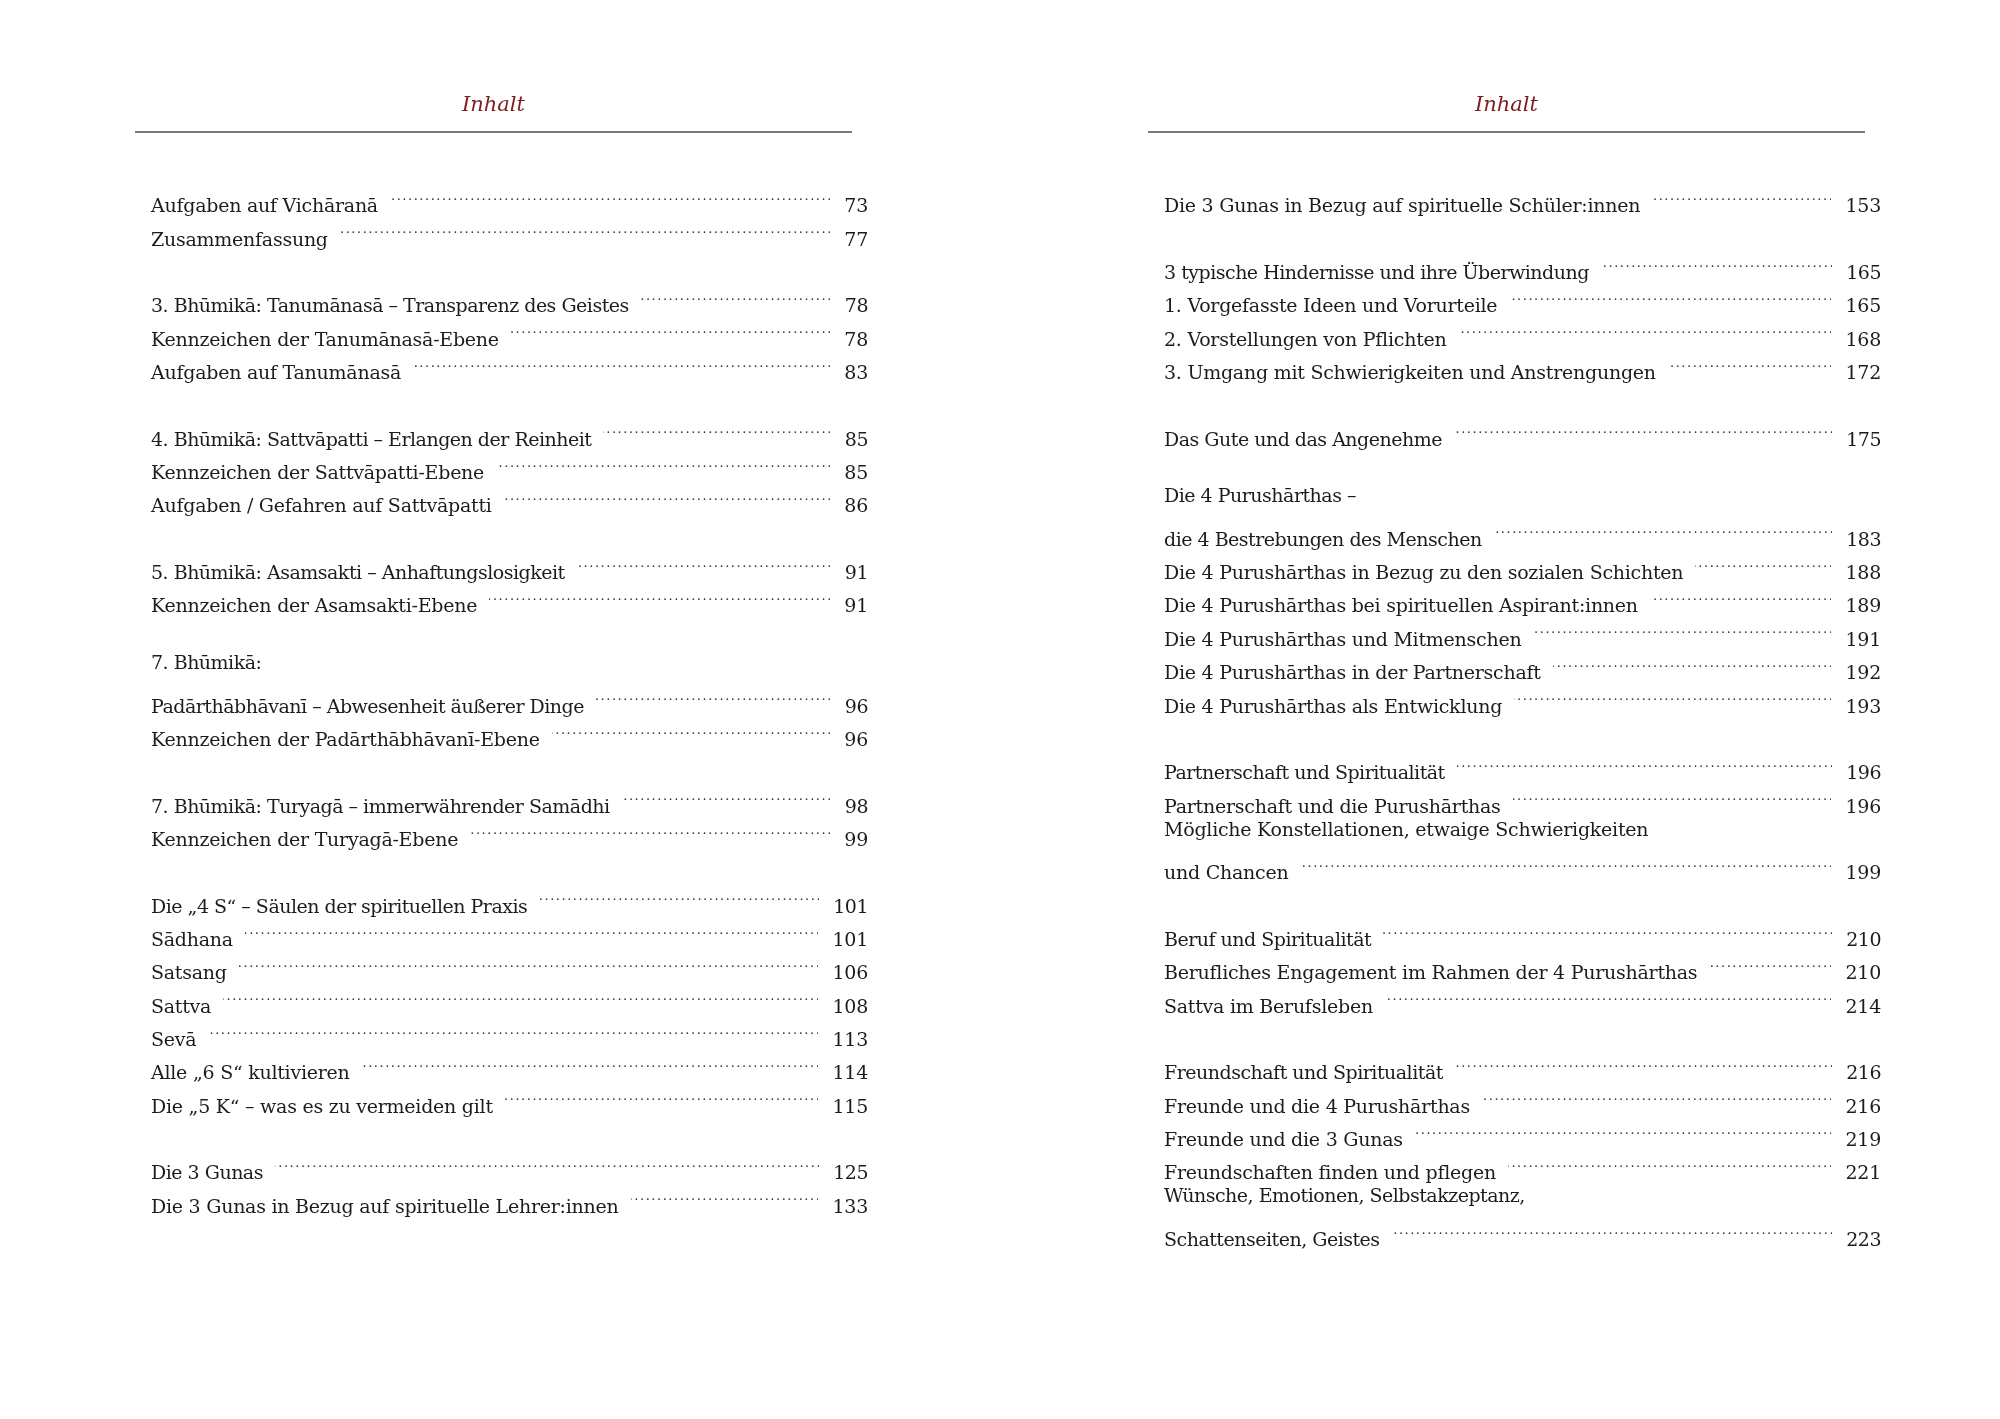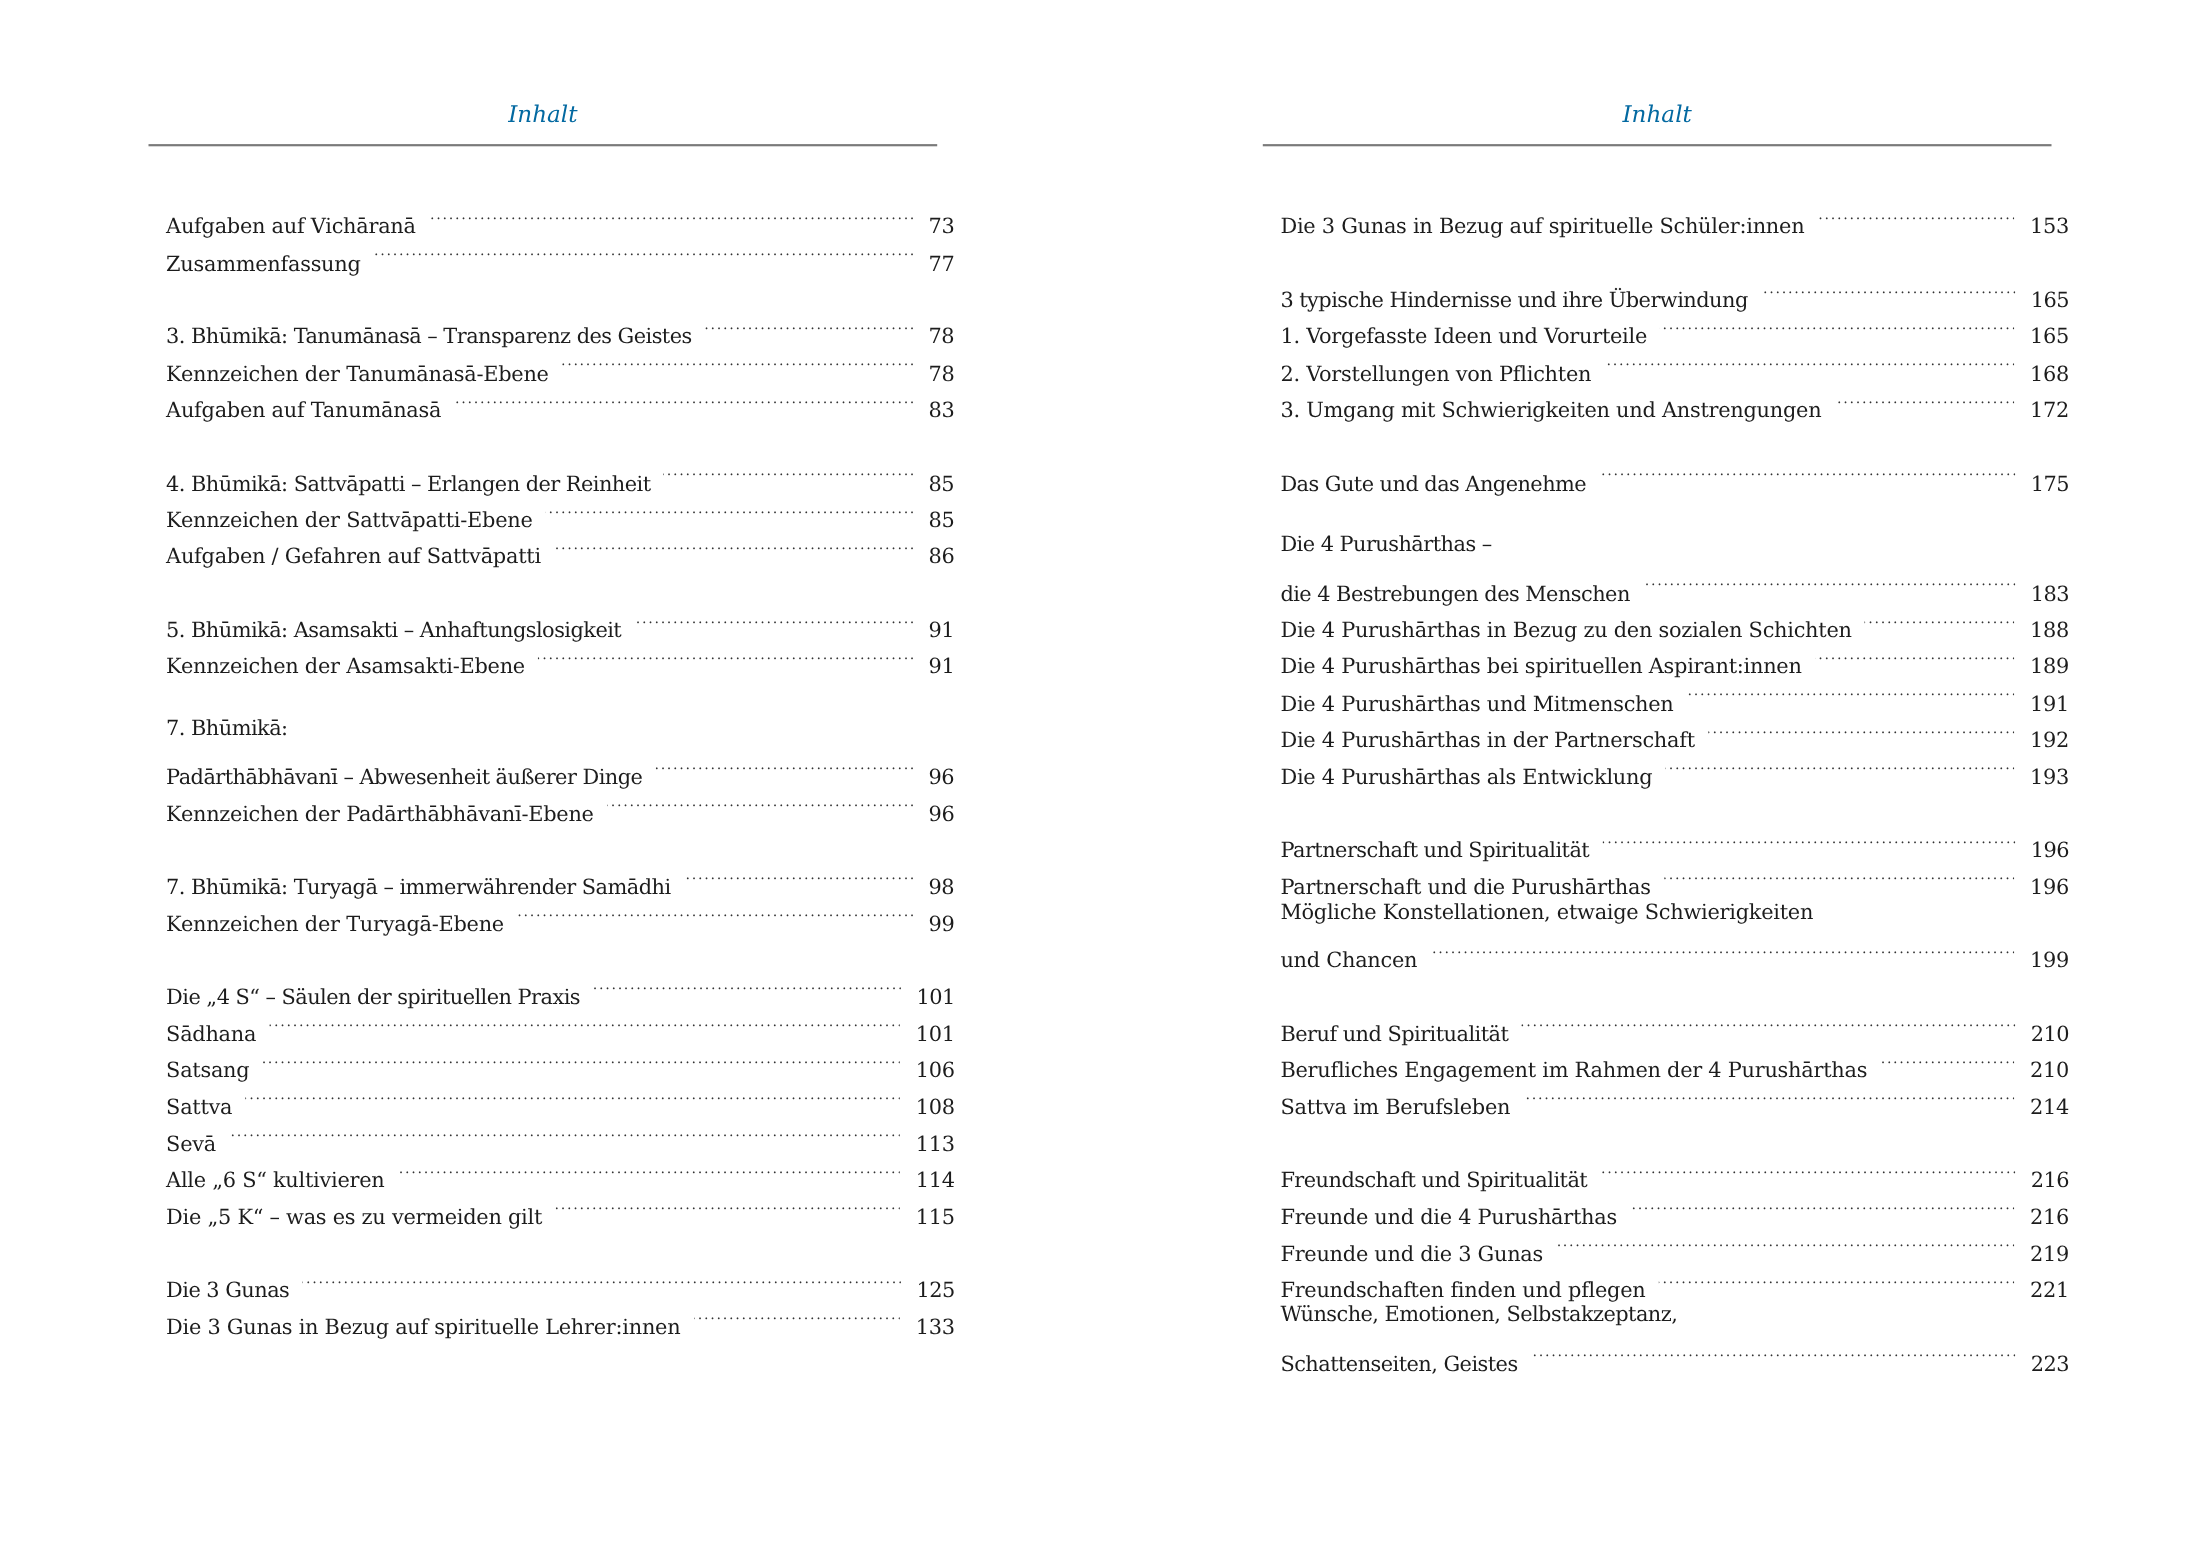--- a/index.html
+++ b/index.html
@@ -2,34 +2,34 @@
 <html><head>
   <meta charset="utf-8">
   <style>
     html, body { margin: 0; padding: 0; background: #ffffff; }
     body { width: 2000px; height: 1419px; position: relative; overflow: hidden;
            font-family: "DejaVu Serif", serif; color: #1c1c1c; }
     .page { position: absolute; top: 0; width: 717px; }
     .page.left { left: 135px; }
     .page.right { left: 1148px; }
     .running-head { position: absolute; top: 92px; left: 0; width: 100%;
-                    text-align: center; font-style: italic; font-size: 21px; color: #0369a1; }
+                    text-align: center; font-style: italic; font-size: 21px; color: #7f1d1d; }
     .rule { position: absolute; top: 131px; left: 0; width: 100%; height: 0;
             border-top: 2px solid #7a7a7a; }
     .toc { position: absolute; top: 179px; left: 16px; width: 100%; margin: 0; padding: 0; list-style: none; }
     .toc li { height: 33.35px; line-height: 33.35px; font-size: 19px; letter-spacing: -0.25px;
               display: flex; align-items: baseline; white-space: nowrap; }
     .toc li.blank { }
     .toc li.bold { font-weight: normal; letter-spacing: -0.5px; }
     .toc .title { flex: 0 0 auto; padding-right: 12px; }
     .toc .leader { flex: 1 1 auto; overflow: hidden; position: relative; height: 33.35px; }
     .toc .leader::after { content: ". . . . . . . . . . . . . . . . . . . . . . . . . . . . . . . . . . . . . . . . . . . . . . . . . . . . . . . . . . . . . . . . . . . . . . . . . . . . . . . . . . . . . . . . . . . . . . . . . . . . . . . . . . . . . . . . . . . . . . . . . . . . . . . . . . . . . . . . . . . . . .";
               position: absolute; right: 0; top: 0; font-weight: normal; font-size: 13px;
               letter-spacing: -1.3px; color: #333; white-space: nowrap; }
-    .toc .page-num { flex: 0 0 auto; padding-left: 14px; min-width: 24px; }
+    .toc .page-num { flex: 0 0 auto; padding-left: 14px; text-align: right; min-width: 24px; }
   </style>
 </head>
 <body>
 
 <div class="page left">
   <div class="running-head">Inhalt</div>
   <div class="rule"></div>
   <ul class="toc">
       <li>
         <span class="title">Aufgaben auf Vichāranā</span>

